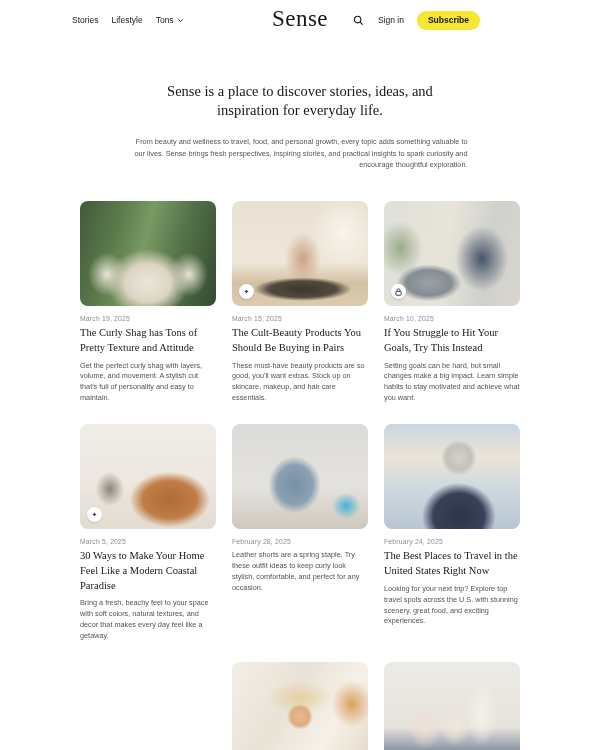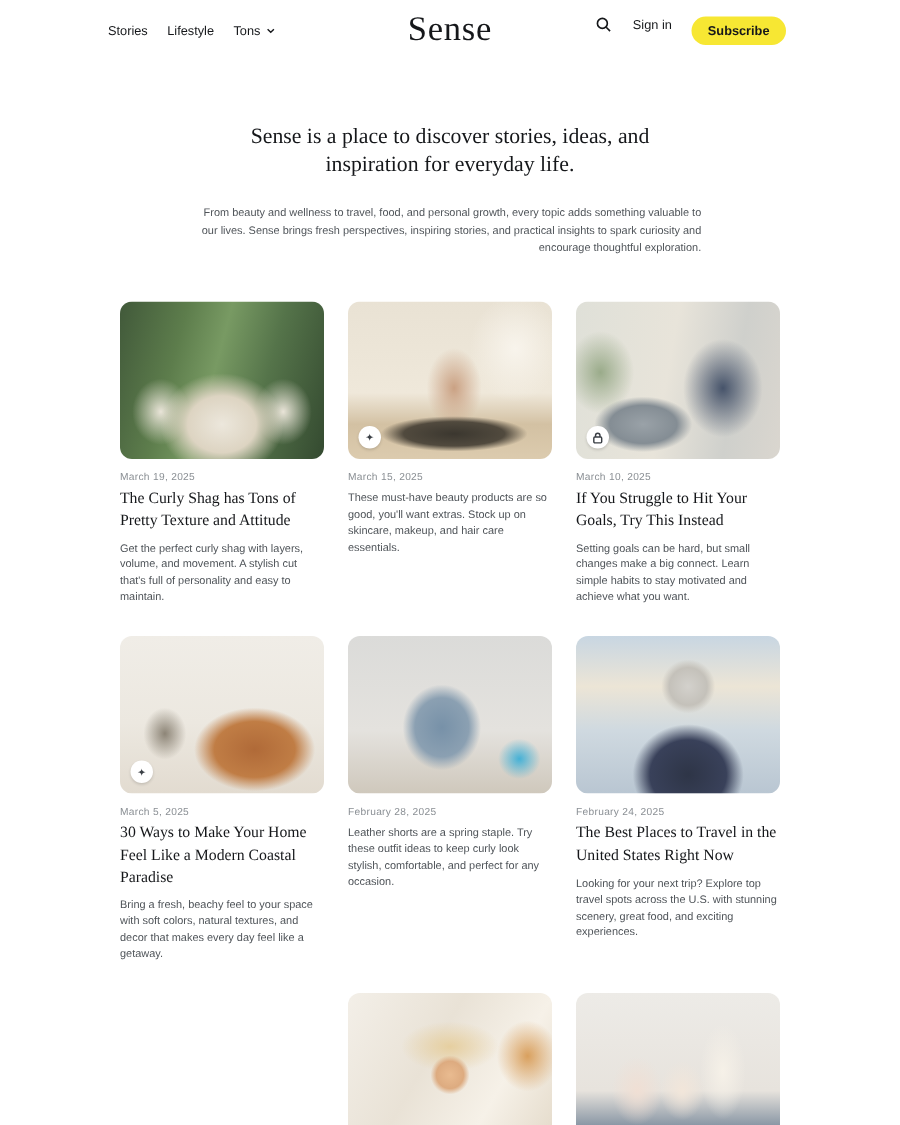--- a/index.html
+++ b/index.html
@@ -5,30 +5,30 @@
   * { margin:0; padding:0; box-sizing:border-box; }
   html,body { width:600px; }
   body {
     height:750px; overflow:hidden; background:#ffffff;
     font-family:"Liberation Sans", sans-serif; color:#15171a;
     margin:0 auto; position:relative;
   }
   
   .site-header {
     height:40px; display:flex; align-items:center; justify-content:space-between;
-    padding:0 76px 0 72px; position:relative;
+    padding:0 120px 0 72px; position:relative;
   }
   .nav-left { display:flex; align-items:center; gap:13px; }
   .nav-link { font-size:8.5px; color:#15171a; cursor:pointer; display:flex; align-items:center; gap:3px; }
   .chev { width:7px; height:7px; display:inline-block; }
   .logo {
     position:absolute; left:50%; top:50%; transform:translate(-50%,-52%);
     font-family:"Liberation Serif", serif; font-size:23px; font-weight:500; letter-spacing:0.5px;
   }
-  .nav-right { display:flex; align-items:flex-start; gap:13px; }
+  .nav-right { display:flex; align-items:center; gap:13px; }
   .search-btn { width:12px; height:12px; display:flex; align-items:center; justify-content:center; cursor:pointer; }
   .signin { font-size:8.5px; cursor:pointer; }
   .subscribe-btn {
     background:#f7e733; border:none; border-radius:11px; padding:4.5px 11px;
     font-size:8.5px; font-weight:700; color:#15171a; cursor:pointer;
     font-family:"Liberation Sans", sans-serif;
   }
   
   .hero { margin-top:42px; text-align:center; }
   .hero-title {
@@ -148,35 +148,36 @@
       <div class="card-date">March 19, 2025</div>
       <h2 class="card-title">The Curly Shag has Tons of Pretty Texture and Attitude</h2>
       <p class="card-excerpt">Get the perfect curly shag with layers, volume, and movement. A stylish cut that's full of personality and easy to maintain.</p>
     </article>
 
     <article class="card">
       <div class="card-img img-2" aria-label="Woman doing a yoga backbend on a dark mat in a bright room">
         <span class="badge">✦</span>
       </div>
       <div class="card-date">March 15, 2025</div>
+      <h2 class="card-title">The Cult-Beauty Products You Should Be Buying in Pairs</h2>
       <p class="card-excerpt">These must-have beauty products are so good, you'll want extras. Stock up on skincare, makeup, and hair care essentials.</p>
     </article>
 
     <article class="card">
       <div class="card-img img-3" aria-label="Stressed mother holding a baby in front of a laptop">
         <span class="badge">
           <svg width="7" height="8" viewBox="0 0 8 9" fill="none" stroke="#3a3f45" stroke-width="1.1">
               <rect x="1" y="3.8" width="6" height="4.4" rx="0.8"></rect>
               <path d="M2.3 3.8 V2.6 a1.7 1.7 0 0 1 3.4 0 V3.8"></path>
             </svg>
         </span>
       </div>
       <div class="card-date">March 10, 2025</div>
       <h2 class="card-title">If You Struggle to Hit Your Goals, Try This Instead</h2>
-      <p class="card-excerpt">Setting goals can be hard, but small changes make a big connect. Learn simple habits to stay motivated and achieve what you want.</p>
+      <p class="card-excerpt">Setting goals can be hard, but small changes make a big impact. Learn simple habits to stay motivated and achieve what you want.</p>
     </article>
 
     <article class="card">
       <div class="card-img img-4" aria-label="Bedroom with terracotta bedding and dried botanicals">
         <span class="badge">✦</span>
       </div>
       <div class="card-date">March 5, 2025</div>
       <h2 class="card-title">30 Ways to Make Your Home Feel Like a Modern Coastal Paradise</h2>
       <p class="card-excerpt">Bring a fresh, beachy feel to your space with soft colors, natural textures, and decor that makes every day feel like a getaway.</p>
     </article>

